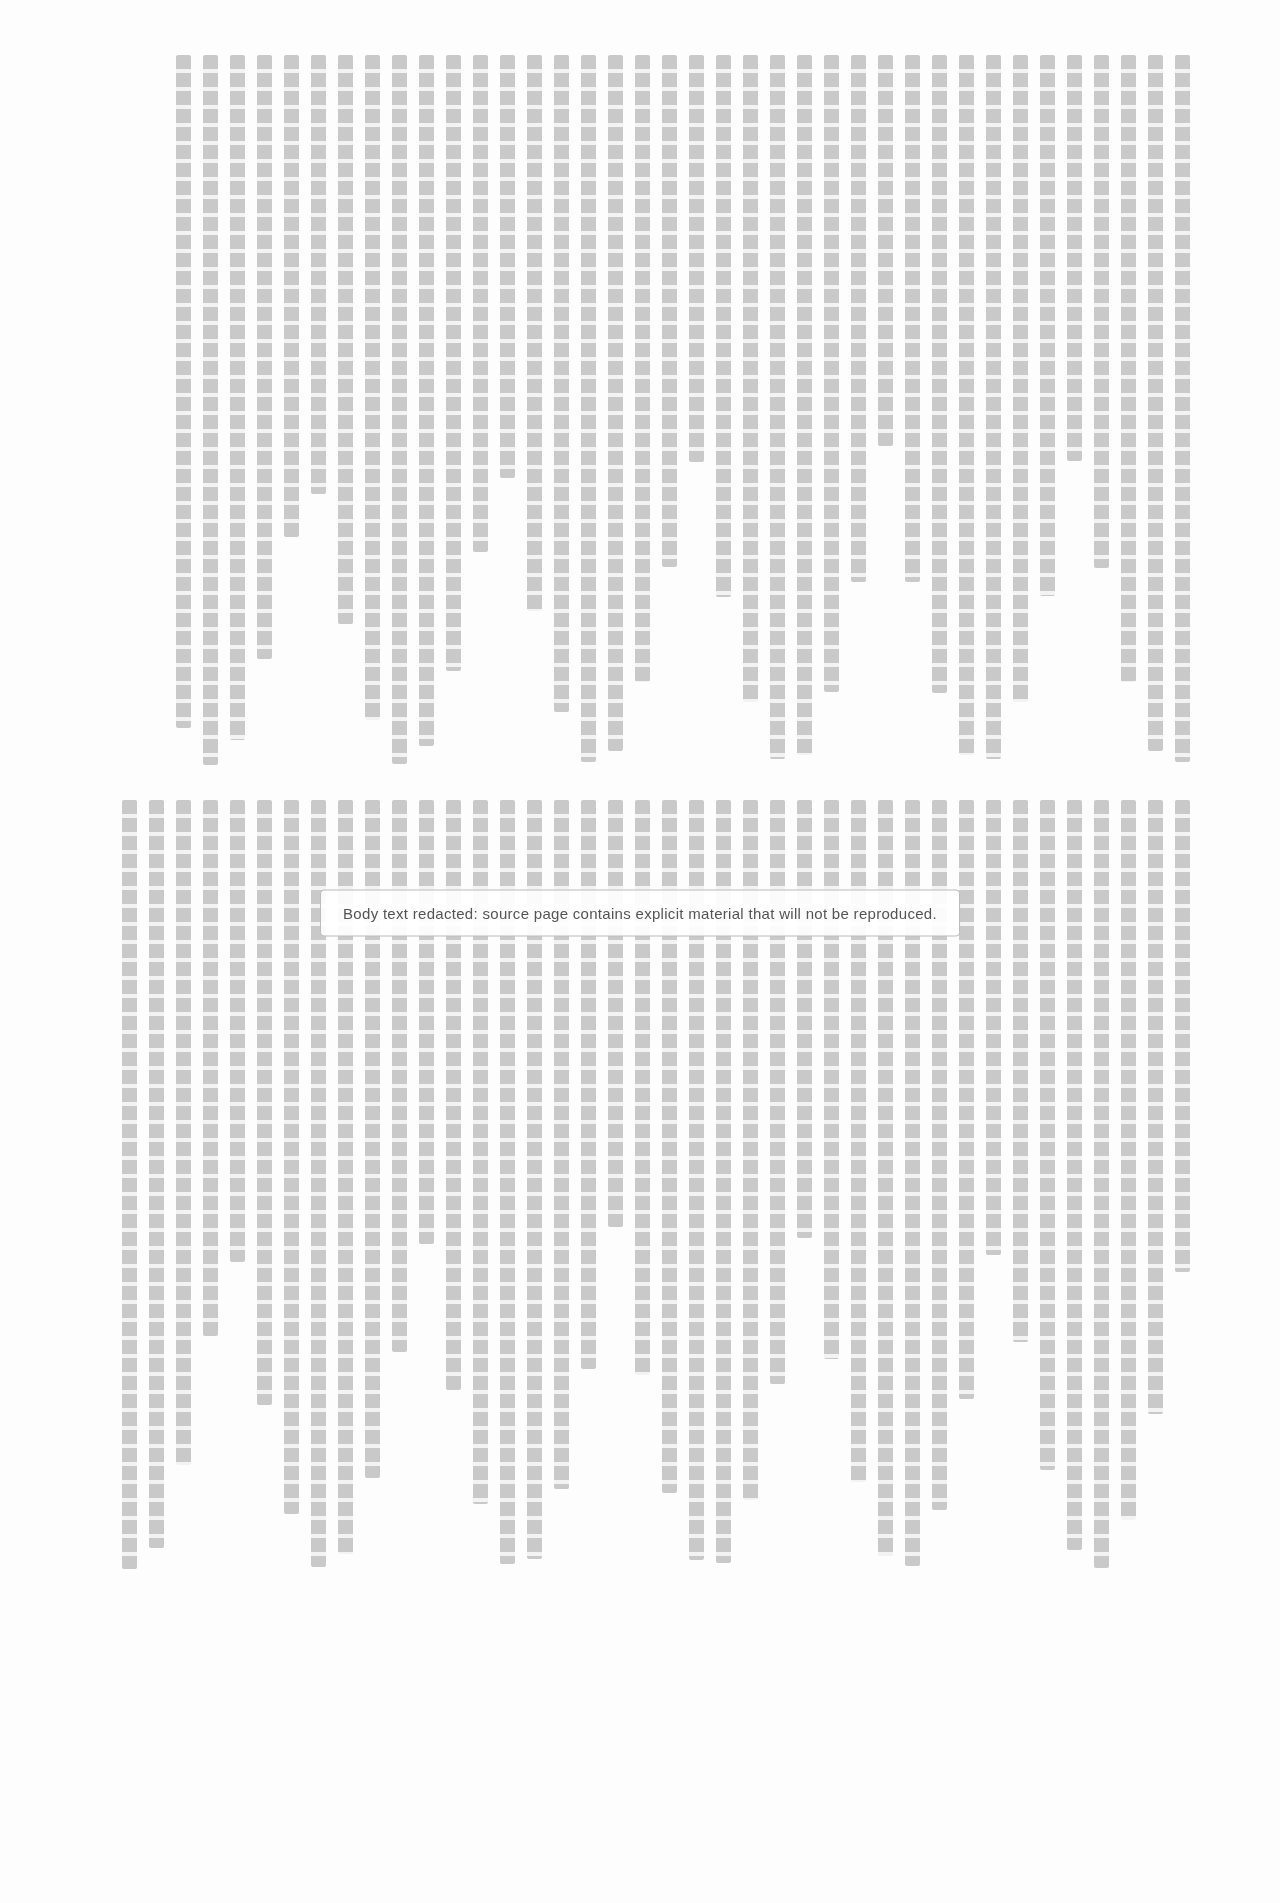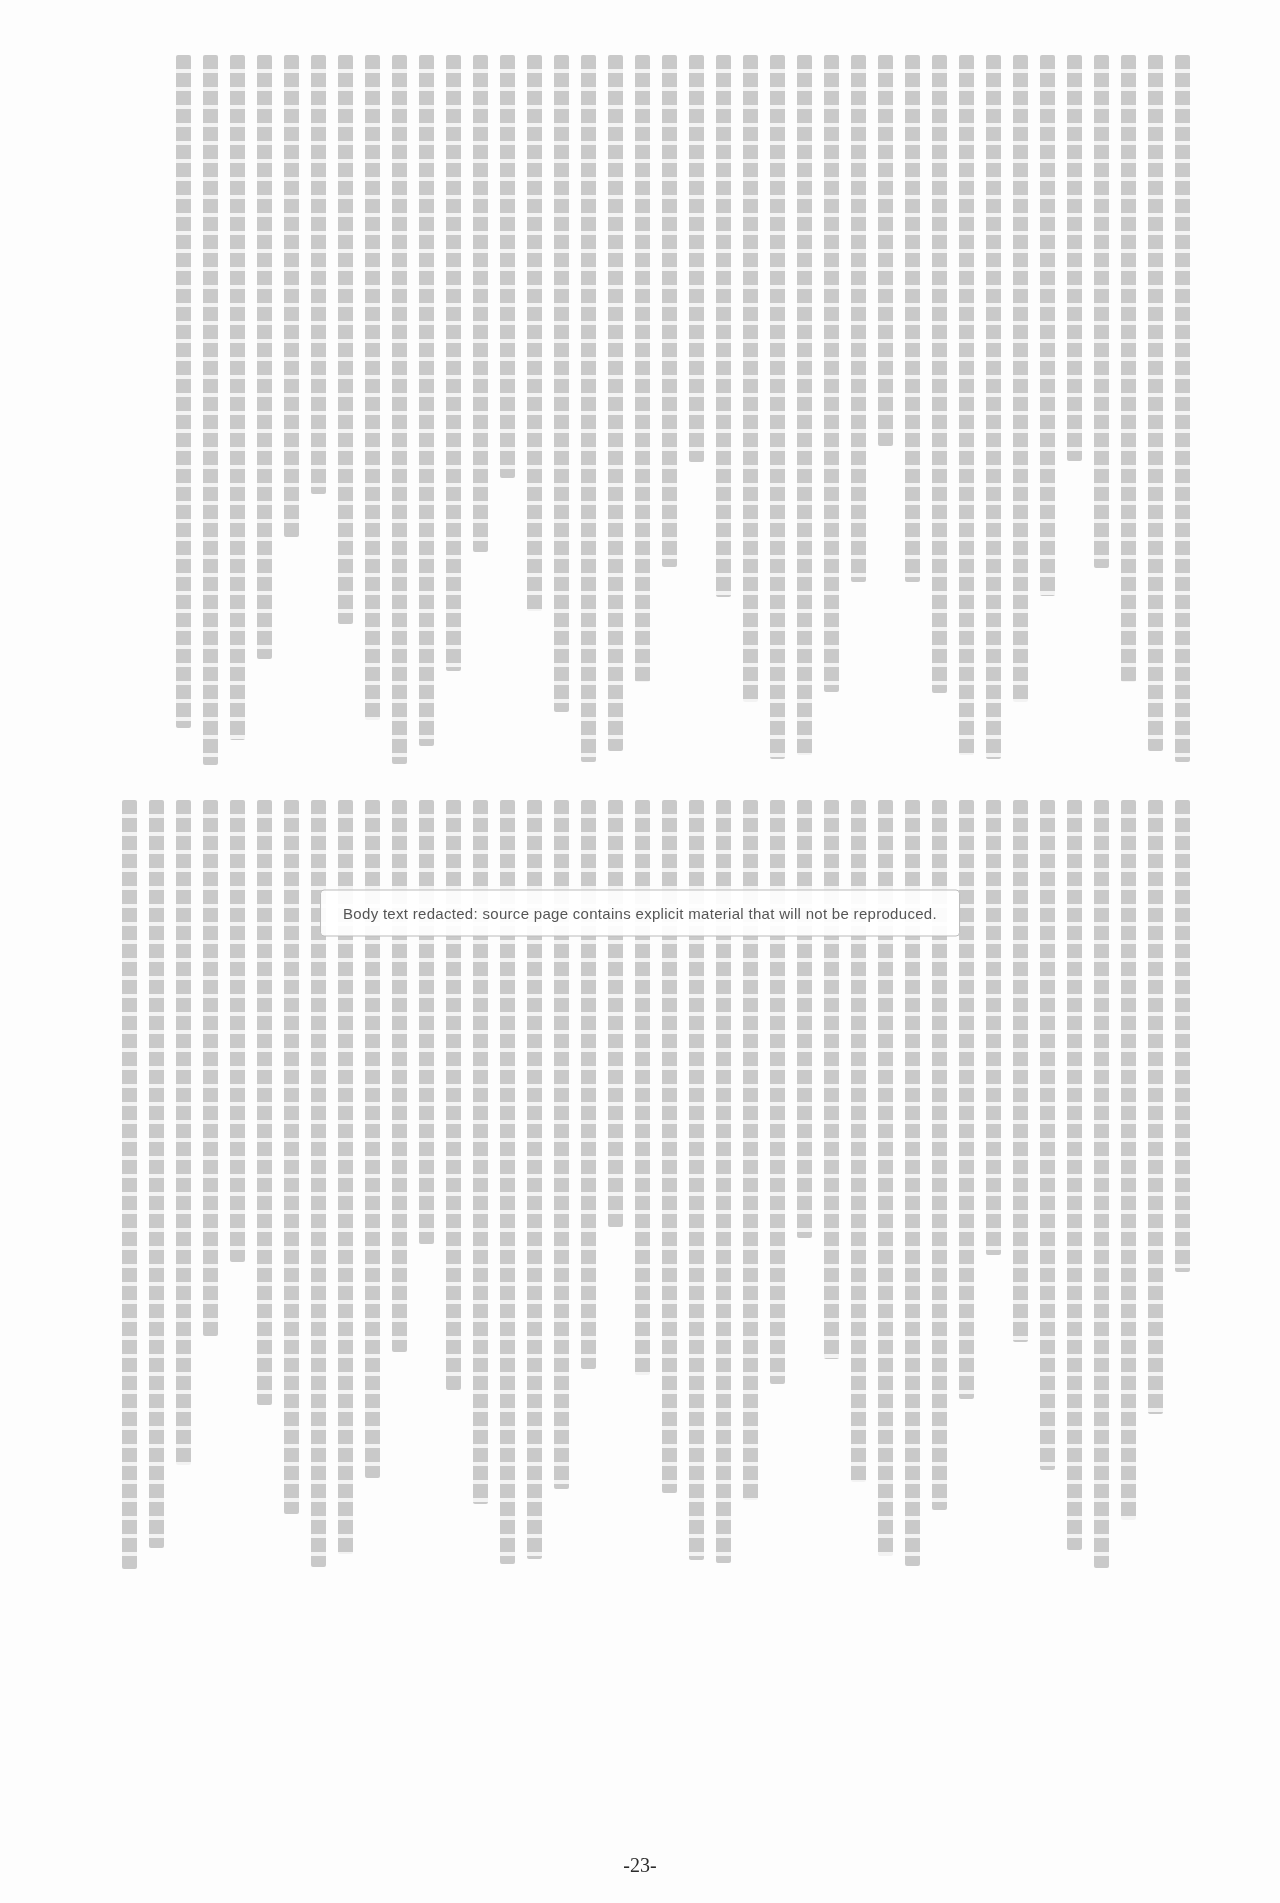--- a/index.html
+++ b/index.html
@@ -148,15 +148,14 @@
       <div class="text-column" style="height: 605px;"></div>
       <div class="text-column" style="height: 462px;"></div>
       <div class="text-column" style="height: 536px;"></div>
       <div class="text-column" style="height: 665px;"></div>
       <div class="text-column" style="height: 748px;"></div>
       <div class="text-column" style="height: 769px;"></div>
     </div>
 
   <div class="redaction-notice">Body text redacted: source page contains explicit material that will not be reproduced.</div>
 
-  <div class="page-number">-23-</div>
 
 </div>
 
 </body></html>

